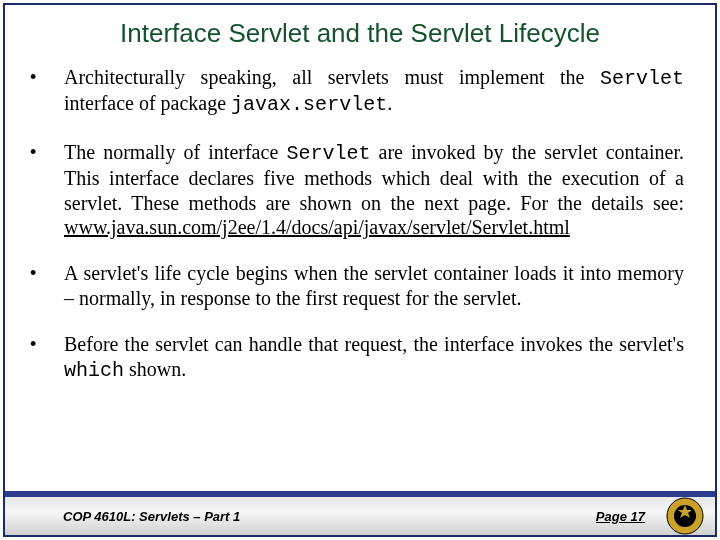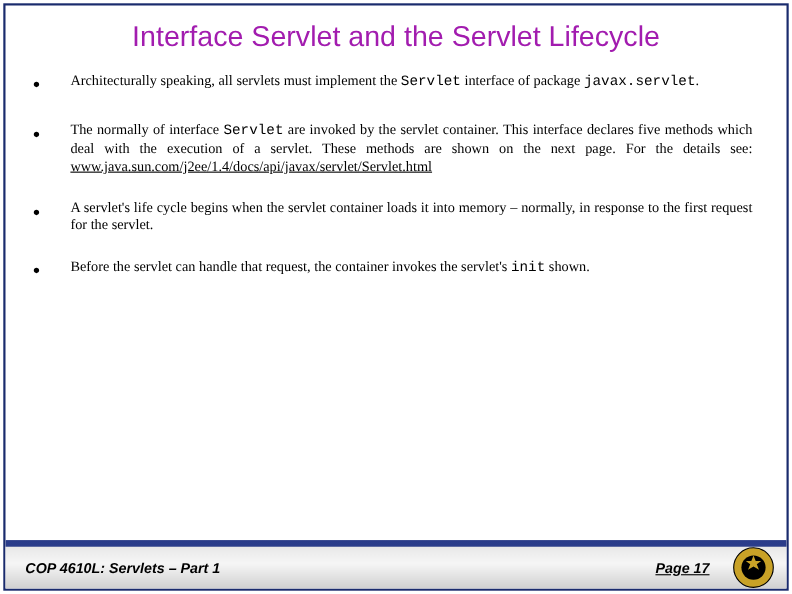--- a/index.html
+++ b/index.html
@@ -12,42 +12,42 @@
     overflow: hidden;
   }
   .outer-border {
     position: absolute;
     top: 3px; left: 3px; right: 3px; bottom: 3px;
     border: 2px solid #1a2b6d;
   }
   .title {
     text-align: center;
     font-size: 26px;
-    color: #a21caf;
+    color: #14532d;
     padding: 18px 20px 8px 20px;
     font-weight: normal;
   }
   .content {
     padding: 8px 36px 0 30px;
   }
   .bullet-row {
     display: flex;
     margin-bottom: 22px;
   }
   .bullet-dot {
     width: 34px;
     flex-shrink: 0;
     font-size: 18px;
     color: #000;
     padding-top: 2px;
   }
   .bullet-text {
     flex: 1;
     font-family: "Times New Roman", Times, serif;
-    font-size: 13px;
+    font-size: 20px;
     color: #000;
     text-align: justify;
     line-height: 1.22;
   }
   .mono {
     font-family: "Courier New", Courier, monospace;
   }
   .link {
     text-decoration: underline;
     color: #000;
@@ -62,21 +62,22 @@
     display: flex;
     align-items: center;
     font-family: Arial, sans-serif;
     font-style: italic;
     font-weight: bold;
     font-size: 13px;
     color: #000;
   }
   .footer-left {
     flex: 1;
-    padding-left: 18px;
+    padding-left: 34px;
+    margin-left: 24px;
   }
   .footer-center {
     flex: 0 0 auto;
     padding: 0 20px;
     text-decoration: underline;
   }
   .footer-right {
     flex: 1;
     padding-left: 40px;
   }
@@ -112,21 +113,21 @@
   </div>
 
   <div class="bullet-row">
     <div class="bullet-dot">•</div>
     <div class="bullet-text">A servlet's life cycle begins when the servlet container loads it into memory – normally, in response to the first request for the servlet.</div>
   </div>
 
   <div class="bullet-row">
     <div class="bullet-dot">•</div>
     <div class="bullet-text">
-      <span>Before the servlet can handle that request, the container invokes the servlet's </span><span class="mono">init</span><span> shown.</span>
+      <span>Before the servlet can handle that request, the interface invokes the servlet's </span><span class="mono">which</span><span> shown.</span>
     </div>
   </div>
 
 </div>
 
 <div class="footer-bar">
   <div class="footer-left">COP 4610L: Servlets – Part 1</div>
   <div class="footer-center">Page 17</div>
   <div class="footer-logo">
     <svg viewBox="0 0 40 40">

